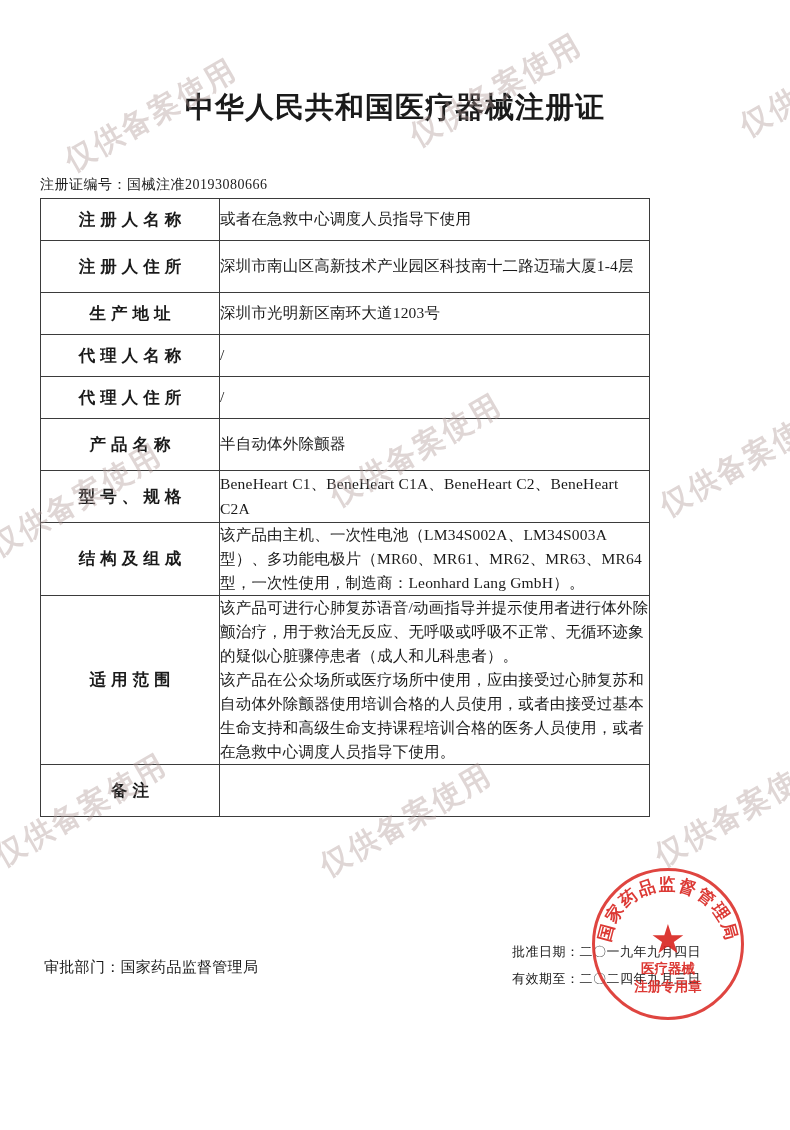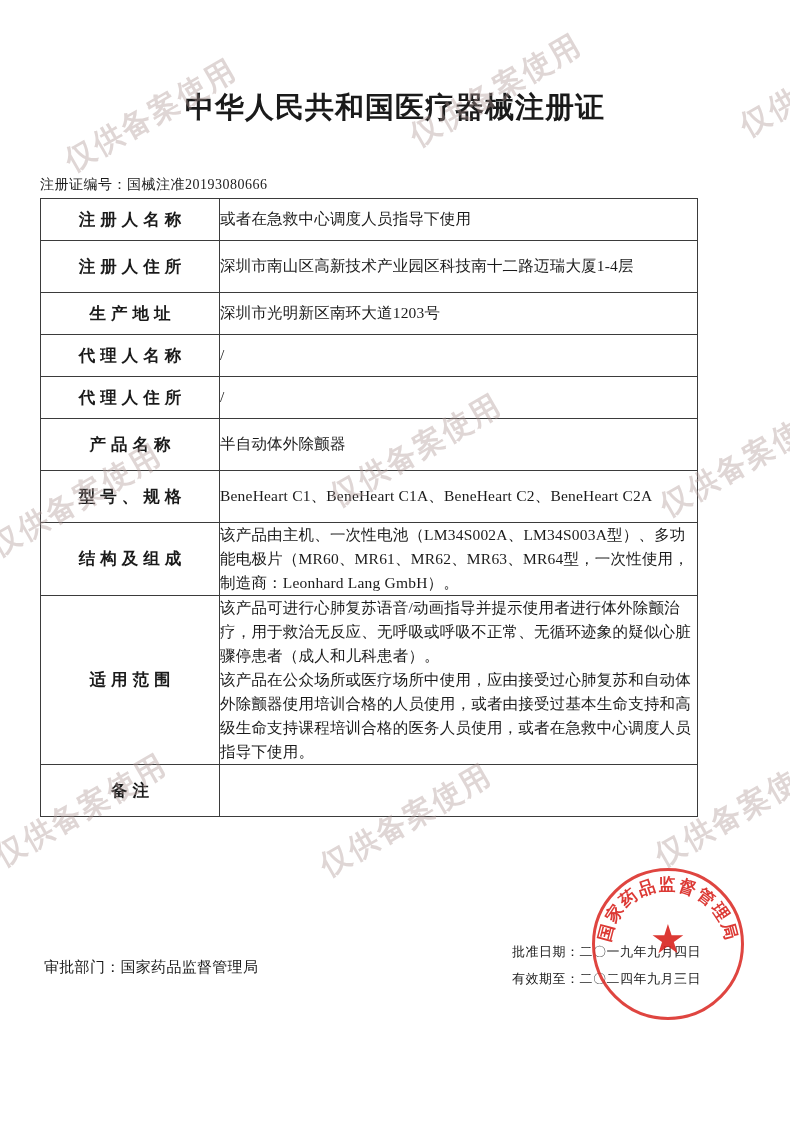--- a/index.html
+++ b/index.html
@@ -56,21 +56,21 @@
     top: 176px;
     left: 40px;
     font-size: 14px;
     letter-spacing: 0.5px;
   }
 
   table.cert {
     position: absolute;
     top: 198px;
     left: 40px;
-    width: 658px;
+    width: 610px;
     border-collapse: collapse;
     table-layout: fixed;
   }
   table.cert td {
     border: 1px solid #3b3b3b;
     vertical-align: middle;
     padding: 0;
   }
   td.lbl {
     width: 178px;
@@ -245,15 +245,19 @@
     <div class="seal-ring"></div>
     <svg class="seal-arc" viewBox="0 0 152 152">
       <defs>
         <path id="arcpath" d="M 18,80 A 58,58 0 0 1 134,80"></path>
       </defs>
       <text>
         <textPath href="#arcpath" startOffset="50%" text-anchor="middle" id="seal-arc-tp">国家药品监督管理局</textPath>
       </text>
     </svg>
     <div class="seal-star">★</div>
+    <div class="seal-bottom">
+      <div>医疗器械</div>
+      <div>注册专用章</div>
+    </div>
   </div>
 
 </div>
 
 </body></html>

